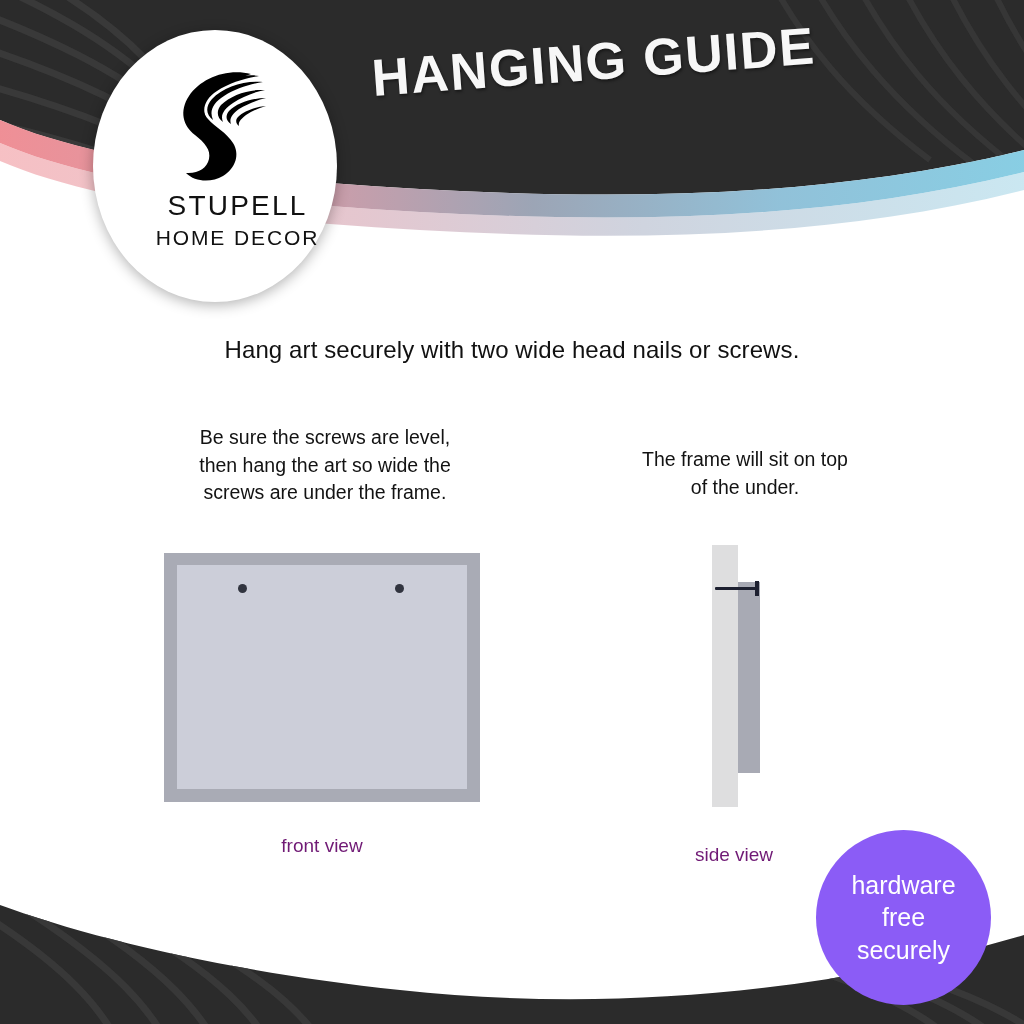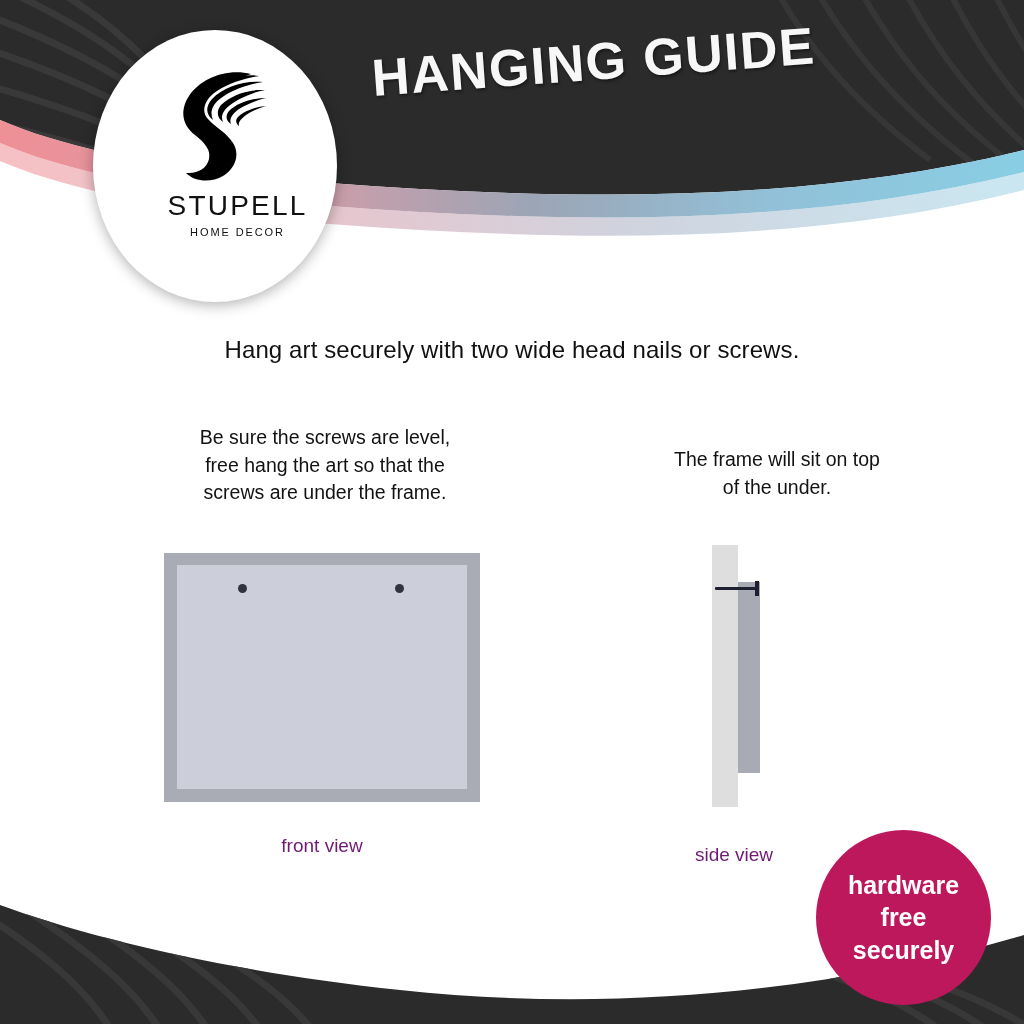--- a/index.html
+++ b/index.html
@@ -54,21 +54,21 @@
     letter-spacing: 2.2px;
     font-weight: 400;
     line-height: 1;
     margin-left: 45px;
   }
   #logo-name {
     font-size: 28px;
     margin-top: 4px;
   }
   #logo-tag {
-    font-size: 11px;
+    font-size: 21px;
     margin-top: 7px;
     letter-spacing: 1.9px;
   }
 
   
   #header-title {
     position: absolute;
     left: 372px;
     top: 48px;
     width: 520px;
@@ -114,21 +114,21 @@
     line-height: 1.42;
     color: #121212;
     font-weight: 400;
   }
   #caption-front {
     left: 160px;
     top: 424px;
     width: 330px;
   }
   #caption-side {
-    left: 632px;
+    left: 600px;
     top: 446px;
     width: 290px;
   }
 
   
   #front-view {
     position: absolute;
     left: 164px;
     top: 553px;
     width: 316px;
@@ -211,30 +211,30 @@
   #label-side  { left: 644px; top: 844px; width: 180px; }
 
   
   #hardware-badge {
     position: absolute;
     left: 816px;
     top: 830px;
     width: 175px;
     height: 175px;
     border-radius: 50%;
-    background: #be185d;
+    background: #8b5cf6;
     display: flex;
     flex-direction: column;
     align-items: center;
     justify-content: center;
     color: #ffffff;
     font-size: 25px;
     line-height: 1.30;
     text-align: center;
-    font-weight: 700;
+    font-weight: 400;
   }
 </style>
 </head>
 <body>
 
 <div id="page">
 
   <svg class="deco-svg" viewBox="0 0 1024 1024" preserveAspectRatio="none">
     <defs>
       <clipPath id="clipTop">
@@ -309,21 +309,21 @@
     <div class="logo-word" id="logo-tag">HOME DECOR</div>
   </div>
 
   <div id="header-title">HANGING GUIDE</div>
 
 
   <div id="main-instruction">Hang art securely with two wide head nails or screws.</div>
 
   <div class="caption" id="caption-front">
     <div>Be sure the screws are level,</div>
-    <div>free hang the art so that the</div>
+    <div>then hang the art so wide the</div>
     <div>screws are under the frame.</div>
   </div>
 
   <div class="caption" id="caption-side">
     <div>The frame will sit on top</div>
     <div>of the under.</div>
   </div>
 
   <div id="front-view">
     <div id="front-frame-border"></div>

